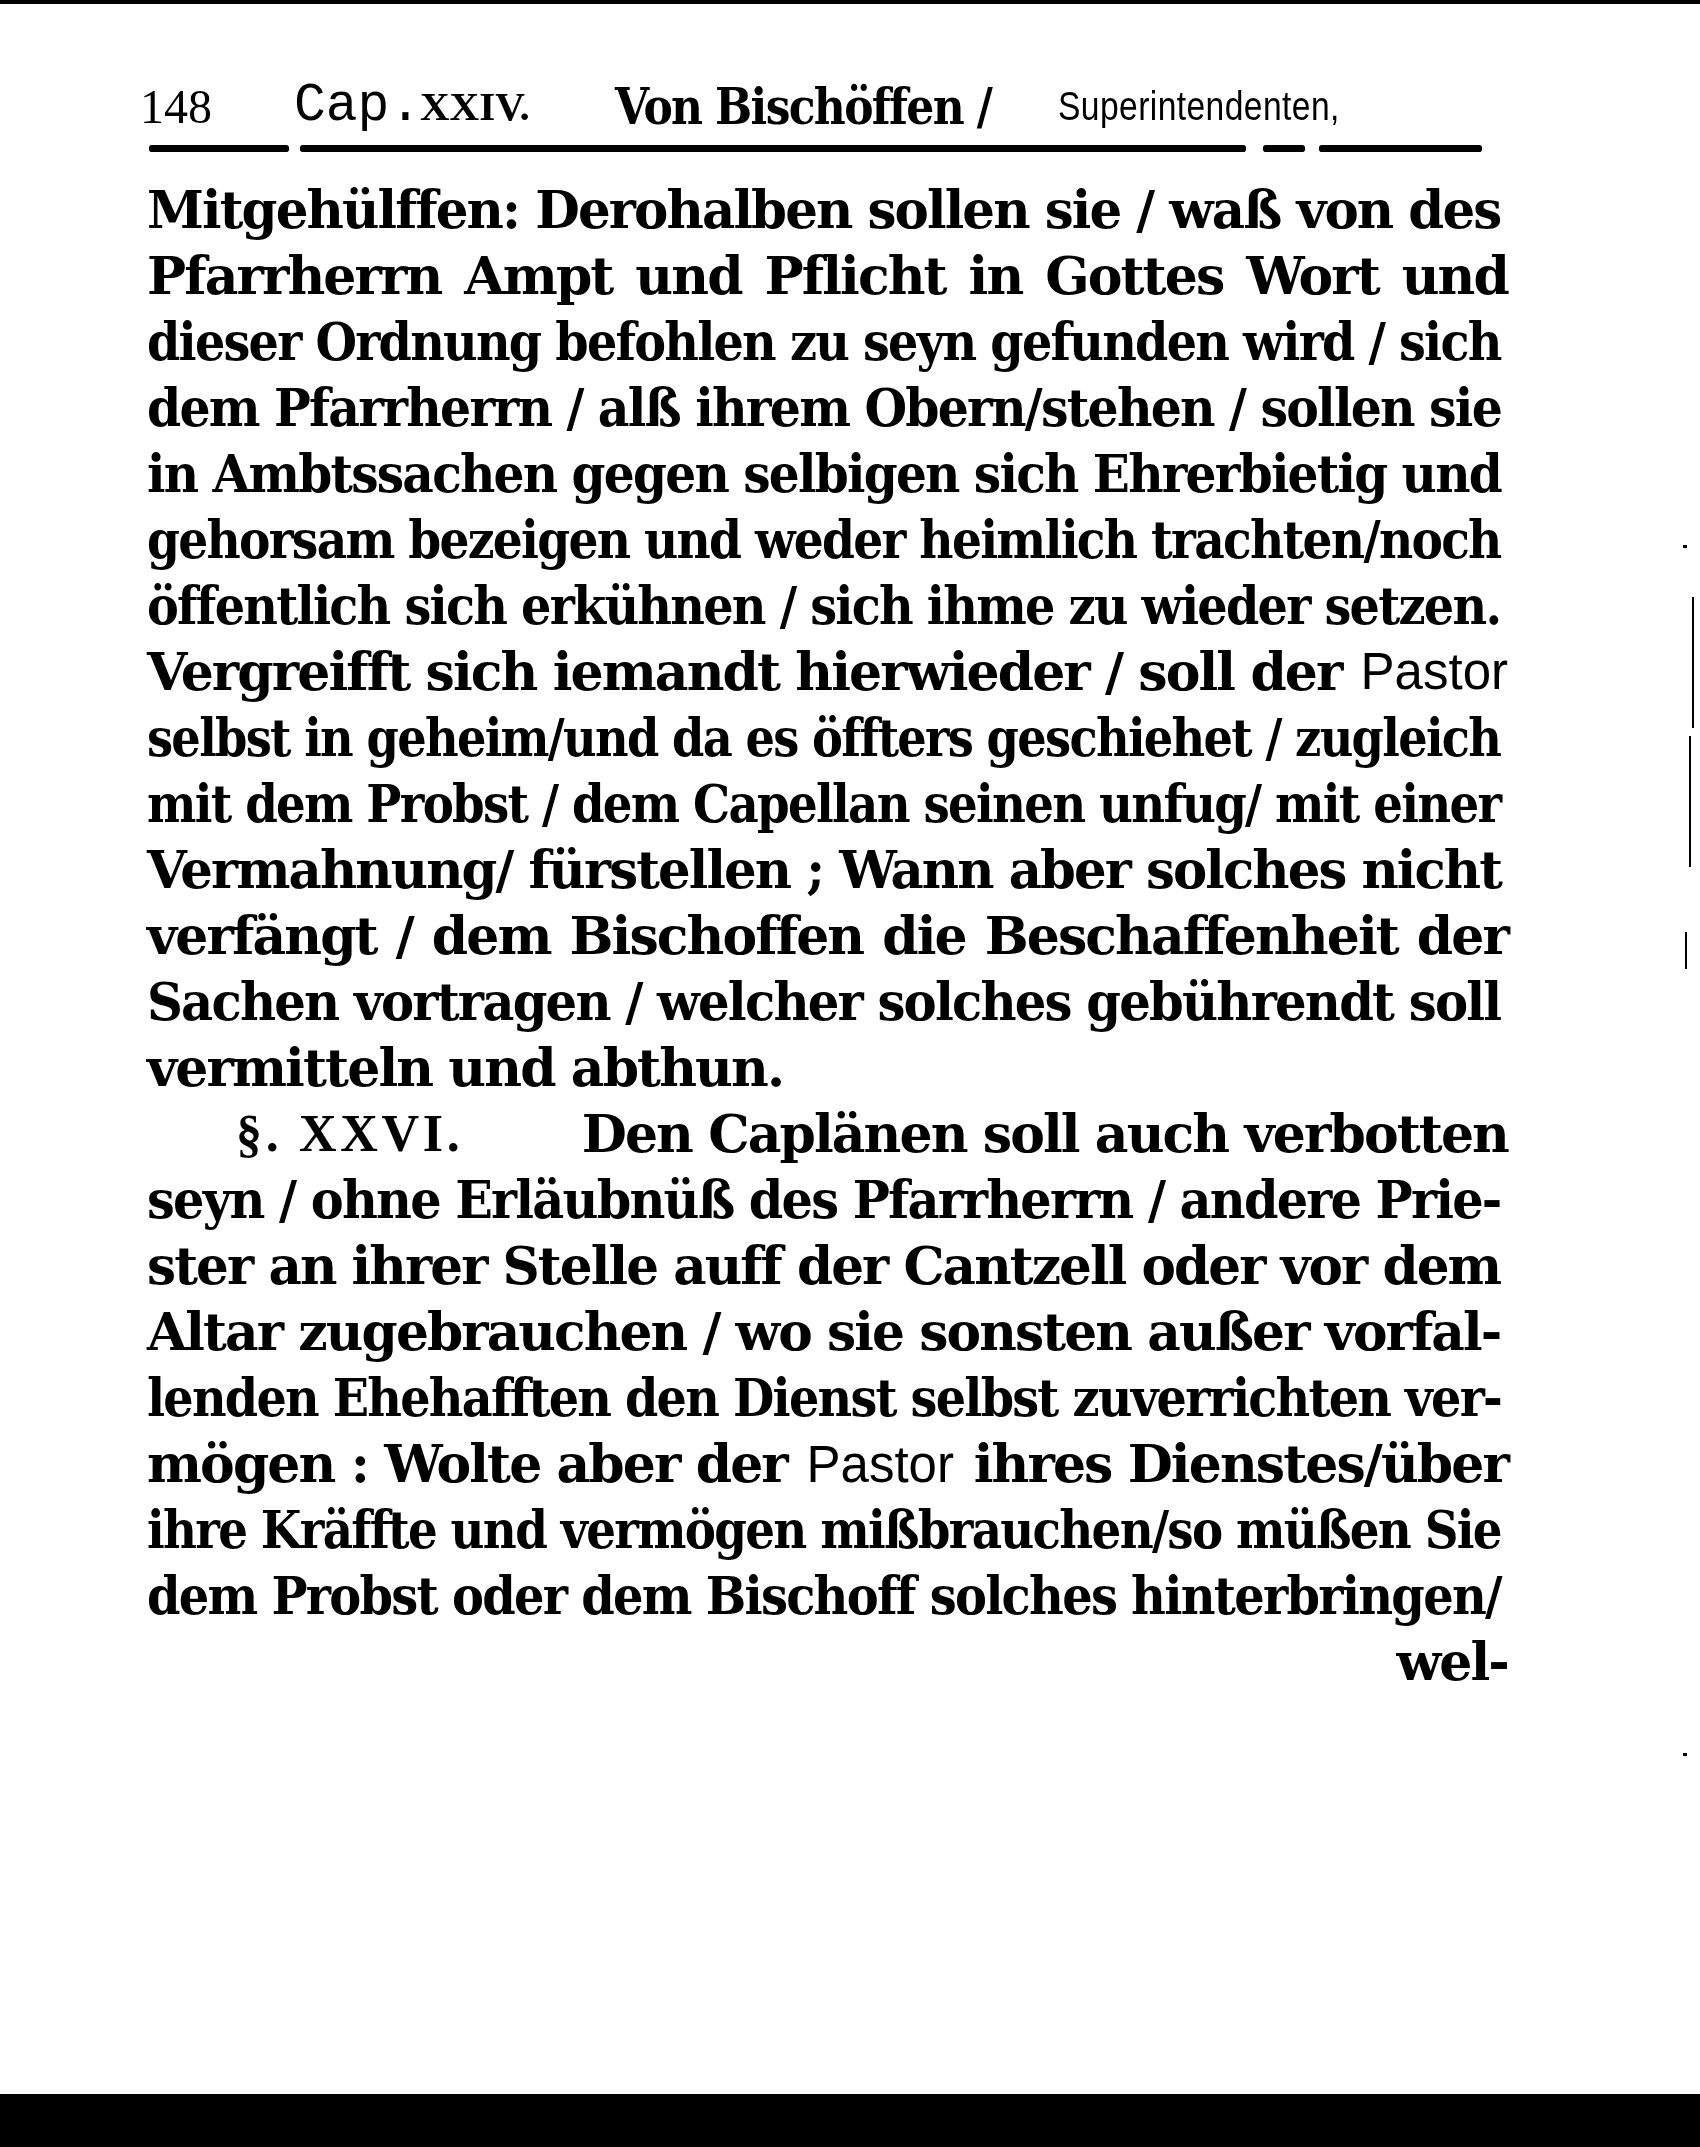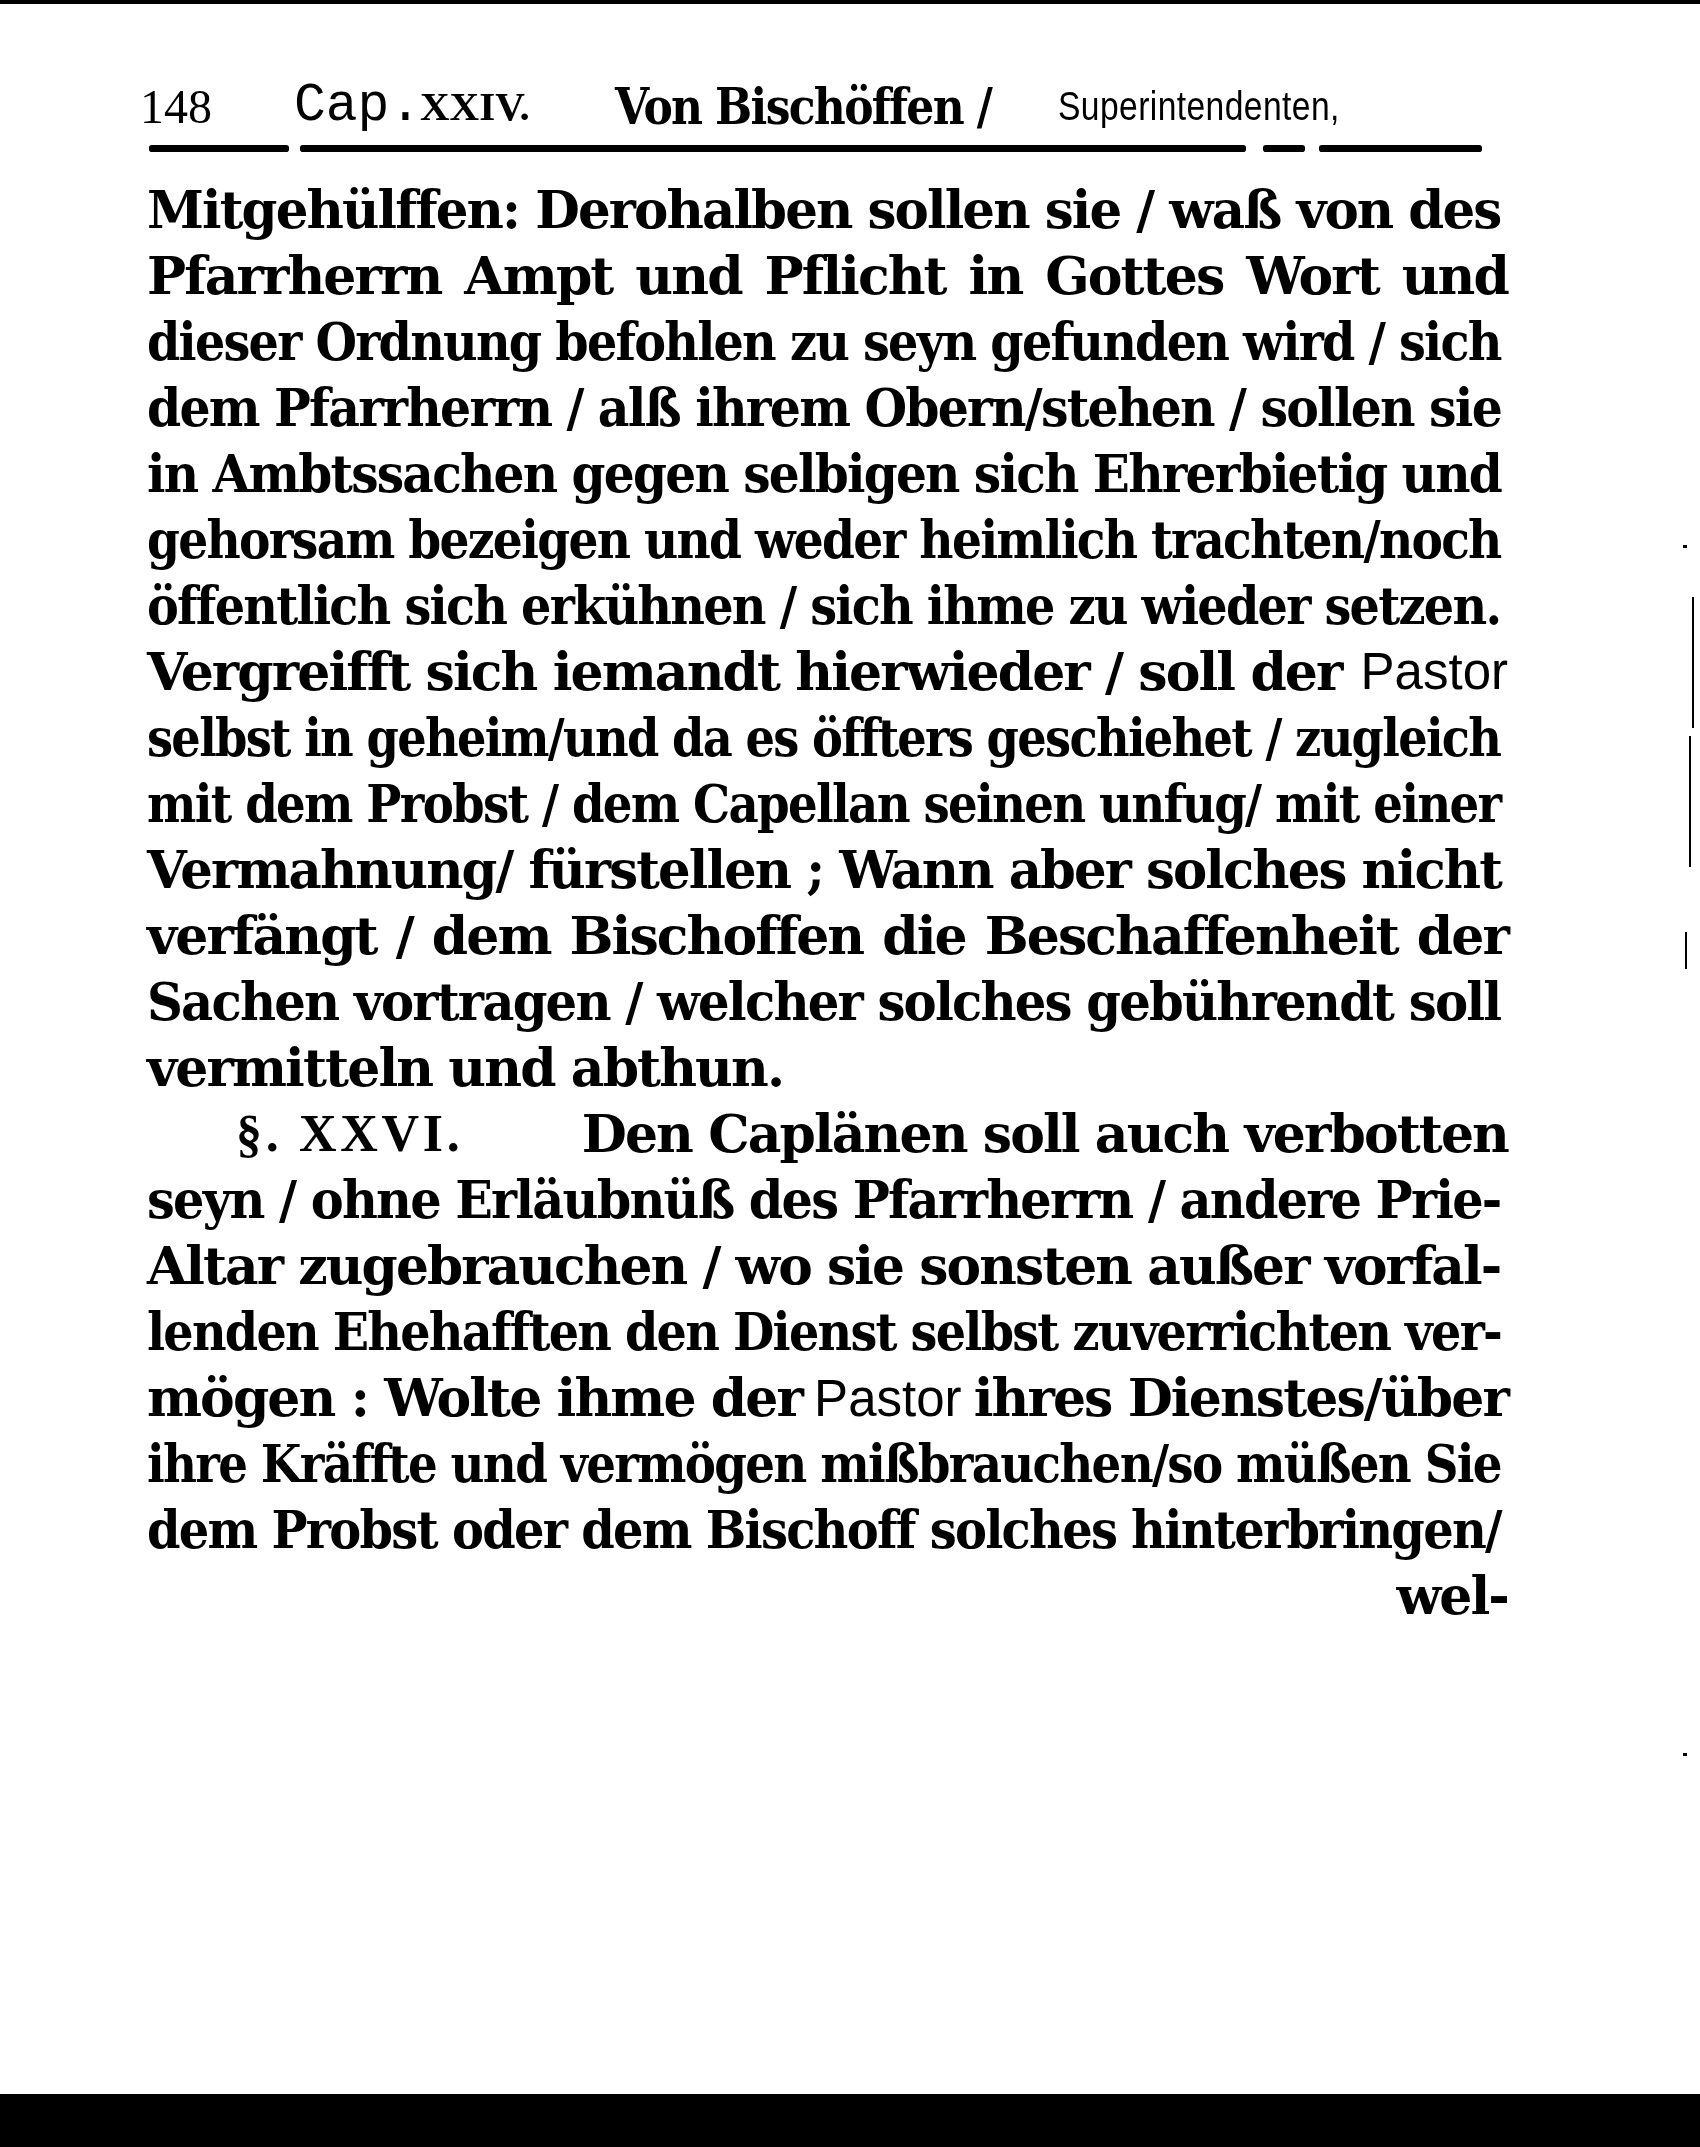--- a/index.html
+++ b/index.html
@@ -93,24 +93,25 @@
     </div>
   <div class="line"><span class="inner" style="display: inline-block; width: auto; transform: scaleX(0.956123); transform-origin: left center;">Sachen vortragen /  welcher solches gebührendt soll</span></div>
   <div class="line last">
       <span class="inner">vermitteln und abthun.</span>
     </div>
   <div class="line indent" style="display:flex;justify-content:space-between;">
     <span class="sec">§. XXVI.</span>
     <span>Den Caplänen soll auch verbotten</span>
   </div>
   <div class="line"><span class="inner" style="display: inline-block; width: auto; transform: scaleX(0.950521); transform-origin: left center;">seyn / ohne Erläubnüß des Pfarrherrn / andere Prie-</span></div>
+  <div class="line"><span class="inner" style="display: inline-block; width: auto; transform: scaleX(0.991848); transform-origin: left center;">ster an ihrer Stelle auff der Cantzell oder vor dem</span></div>
   <div class="line"><span class="inner" style="display: inline-block; width: auto; transform: scaleX(0.995907); transform-origin: left center;">Altar  zugebrauchen /  wo  sie sonsten außer vorfal-</span></div>
   <div class="line"><span class="inner" style="display: inline-block; width: auto; transform: scaleX(0.91651); transform-origin: left center;">lenden Ehehafften den Dienst selbst zuverrichten ver-</span></div>
   <div class="line" style="display:flex;justify-content:space-between;align-items:baseline;">
-    <span>mögen :   Wolte ihme der</span>
+    <span>mögen :   Wolte aber der</span>
     <span class="latin">Pastor</span>
     <span>ihres Dienstes/über</span>
   </div>
   <div class="line"><span class="inner" style="display: inline-block; width: auto; transform: scaleX(0.899015); transform-origin: left center;">ihre Kräffte und vermögen mißbrauchen/so müßen Sie</span></div>
   <div class="line"><span class="inner" style="display: inline-block; width: auto; transform: scaleX(0.922299); transform-origin: left center;">dem Probst oder dem Bischoff solches hinterbringen/</span></div>
   <div class="line right" style="text-align:right;"><span>wel-</span></div>
 </div>
 
 <div class="edge-mark" style="left:1692px;top:597px;height:131px;"></div>
 <div class="edge-mark" style="left:1689px;top:736px;height:131px;"></div>

